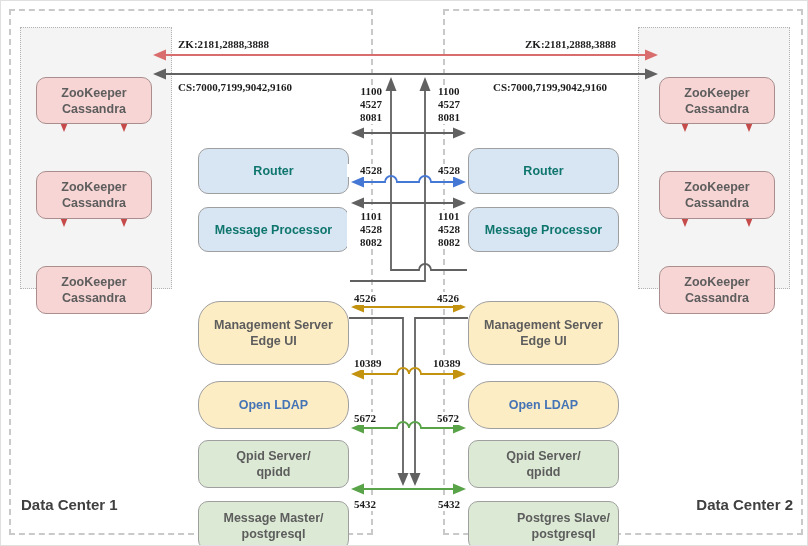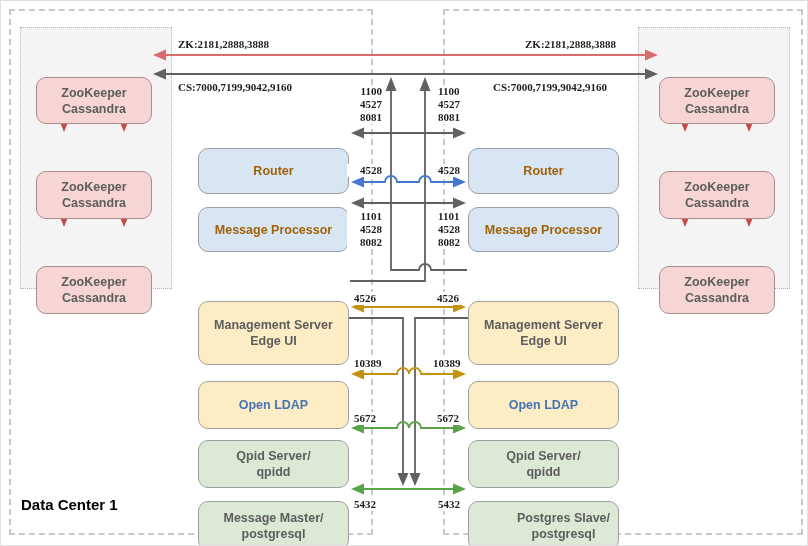--- a/index.html
+++ b/index.html
@@ -5,30 +5,30 @@
   html,body{margin:0;padding:0;background:#fff;}
   #stage{position:relative;width:808px;height:546px;background:#ffffff;overflow:hidden;
          border:1px solid #e0e0e0;box-sizing:border-box;
          font-family:"Liberation Sans",sans-serif;}
   .dc-rect{position:absolute;border:2px dashed #c9c9c9;background:transparent;box-sizing:border-box;}
   .cluster{position:absolute;border:1.5px dotted #b3b3b3;background:#f4f4f4;box-sizing:border-box;}
   .box{position:absolute;box-sizing:border-box;border:1.5px solid #9f9f9f;border-radius:10px;
        display:flex;flex-direction:column;align-items:center;justify-content:center;
        font-weight:bold;font-size:12.5px;line-height:16px;text-align:center;margin-top:37px;}
   .pink{background:#f8d5d5;border-color:#aa8e8e;color:#5d5d5d;}
-  .blue{background:#d8e5f3;color:#a16207;}
-  .yellow{background:#fdedc4;color:#5d5d5d;}
+  .blue{background:#d8e5f3;color:#0f766e;}
+  .yellow{background:#fdedc4;color:#5d5d5d;border-radius:22px;}
   .yellow.blue-text{color:#4574b6;}
   .green{background:#dcead5;color:#5d5d5d;}
   .mono{position:absolute;font-family:Liberation Serif, serif;
         font-size:11px;font-weight:bold;color:#1d1d1d;line-height:13px;background:#ffffff;
         padding:0 1px;white-space:nowrap;}
   .stack{display:flex;flex-direction:column;}
   .ra{text-align:right;}
-  .dc-label{position:absolute;font-size:15px;font-weight:bold;color:#000000;}
+  .dc-label{position:absolute;font-size:15px;font-weight:bold;color:#404040;}
   svg{position:absolute;left:0;top:0;pointer-events:none;}
 </style>
 </head>
 <body>
 
 <div id="stage">
 
   <div class="dc-rect" style="left:8px;top:8px;width:364px;height:526px;"></div>
   <div class="dc-rect" style="left:442px;top:8px;width:360px;height:526px;"></div>
 
@@ -237,14 +237,15 @@
     <div>1101</div>
     <div>4528</div>
     <div>8082</div>
   </div>
   <div class="mono" style="left:435px;top:291px;">4526</div>
   <div class="mono" style="left:431px;top:356px;">10389</div>
   <div class="mono" style="left:435px;top:411px;">5672</div>
   <div class="mono" style="left:436px;top:497px;">5432</div>
 
   <div class="dc-label" style="left:20px;top:495px;">Data Center 1</div>
+  <div class="dc-label" style="left:640px;top:495px;width:152px;text-align:right;">Data Center 2</div>
 
 </div>
 
 </body></html>

